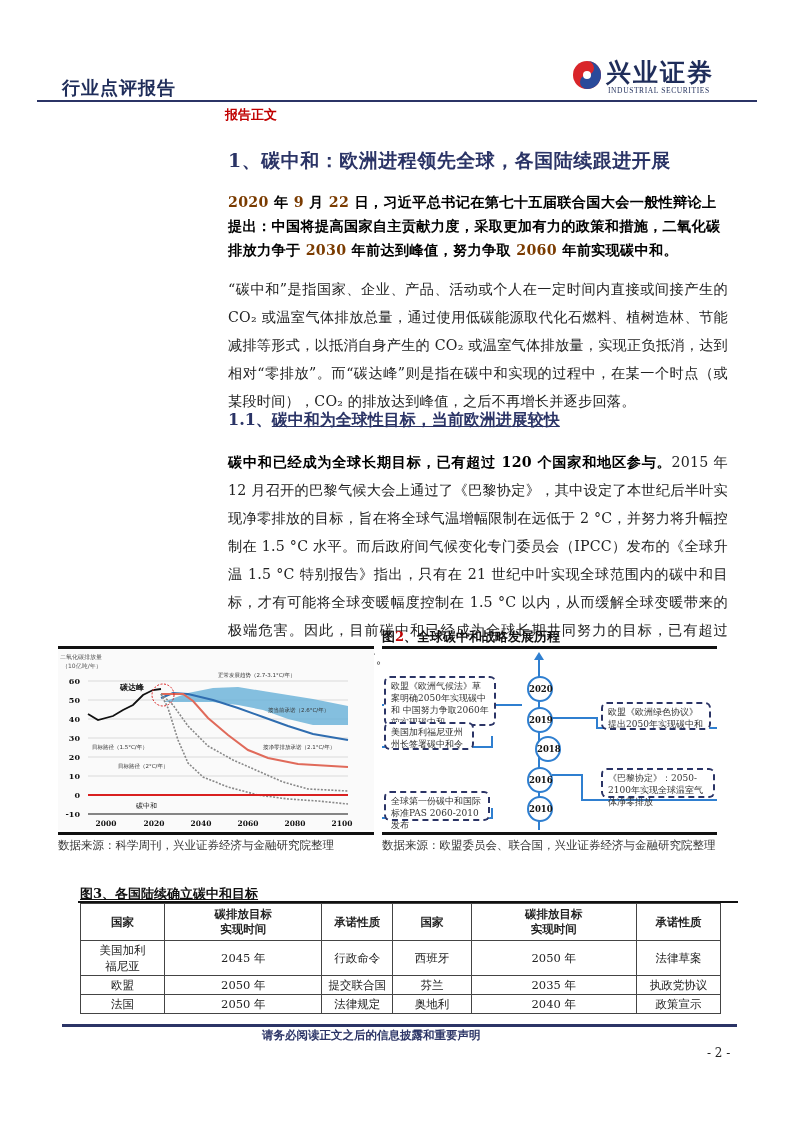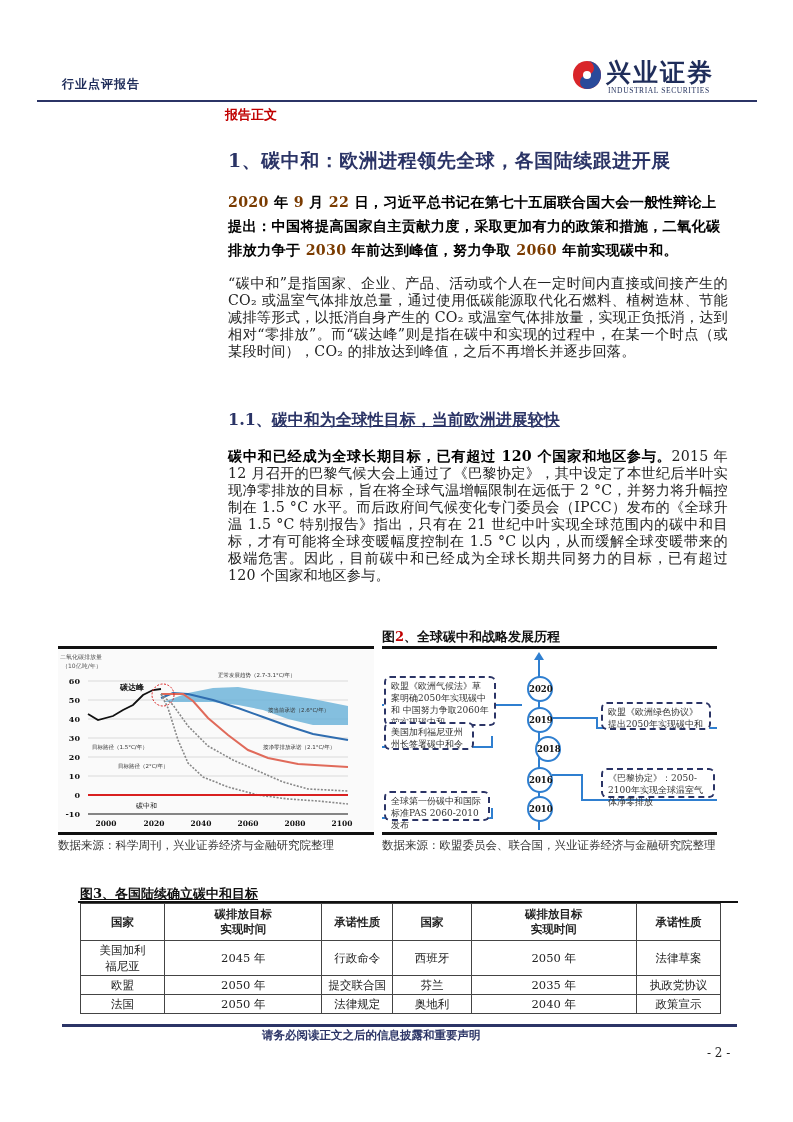--- a/index.html
+++ b/index.html
@@ -1,27 +1,27 @@
 <!DOCTYPE html>
 <html><head>
 <meta charset="utf-8">
 <style>
   html,body{margin:0;padding:0;background:#fff;}
   body{width:793px;height:1122px;position:relative;overflow:hidden;font-family:"DejaVu Serif","Liberation Serif",serif;color:#000;}
   .abs{position:absolute;}
-  .hdr-left{left:62px;top:76px;font-size:12px;font-weight:bold;color:#1f2d5a;letter-spacing:1px;}
+  .hdr-left{left:62px;top:76px;font-size:18px;font-weight:bold;color:#1f2d5a;letter-spacing:1px;}
   .logo{left:572px;top:56px;width:160px;height:42px;}
   .logo-cn{position:absolute;left:34px;top:0;font-size:25px;font-weight:bold;color:#1f2d5a;letter-spacing:2px;font-family:"DejaVu Serif",serif;}
   .logo-en{position:absolute;left:36px;top:30px;font-size:7.5px;color:#1f2d5a;letter-spacing:0.6px;font-family:"Liberation Serif",serif;}
   .hdr-rule{left:37px;top:100px;width:720px;height:2px;background:#2b3466;}
   .sec-label{left:225px;top:106px;font-size:13px;font-weight:bold;color:#c00000;}
   .h1{left:228px;top:148px;font-size:19px;font-weight:bold;color:#2b3466;letter-spacing:0.5px;}
   .summary{left:228px;top:190px;width:500px;font-size:14.2px;font-weight:bold;line-height:24px;letter-spacing:0.3px;}
   .summary .num{color:#7a3b00;}
-  .para{left:228px;width:500px;font-size:14.2px;line-height:17px;color:#222;text-align:justify;letter-spacing:0.2px;}
+  .para{left:228px;width:500px;font-size:14.2px;line-height:28px;color:#222;text-align:justify;letter-spacing:0.2px;}
   .h2{left:228px;top:410px;font-size:16px;font-weight:bold;color:#2b3466;}
   .h2 u{text-decoration:underline;}
   .fig-title{font-size:13px;font-weight:bold;color:#111;}
   .fig-title .n{color:#c00000;}
   .fig-rule{height:3px;background:#111;}
   .fig-src{font-size:11.5px;color:#333;line-height:17px;}
   table.t{border-collapse:collapse;position:absolute;left:80px;top:903px;width:641px;font-size:11.5px;padding-left:33px;}
   table.t td,table.t th{border:1px solid #444;text-align:center;padding:0 2px;color:#222;}
   table.t th{font-weight:bold;height:36px;line-height:15px;}
   table.t td{height:18px;line-height:16px;}

